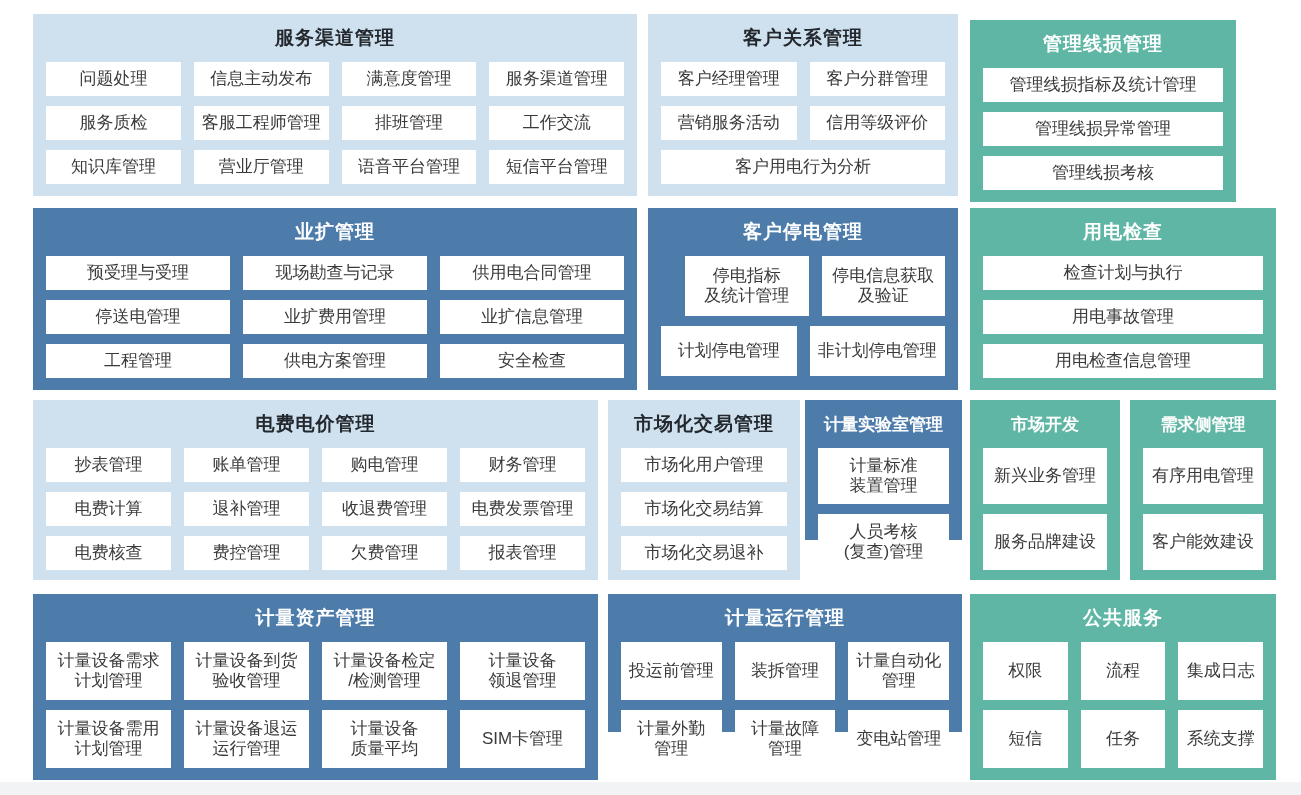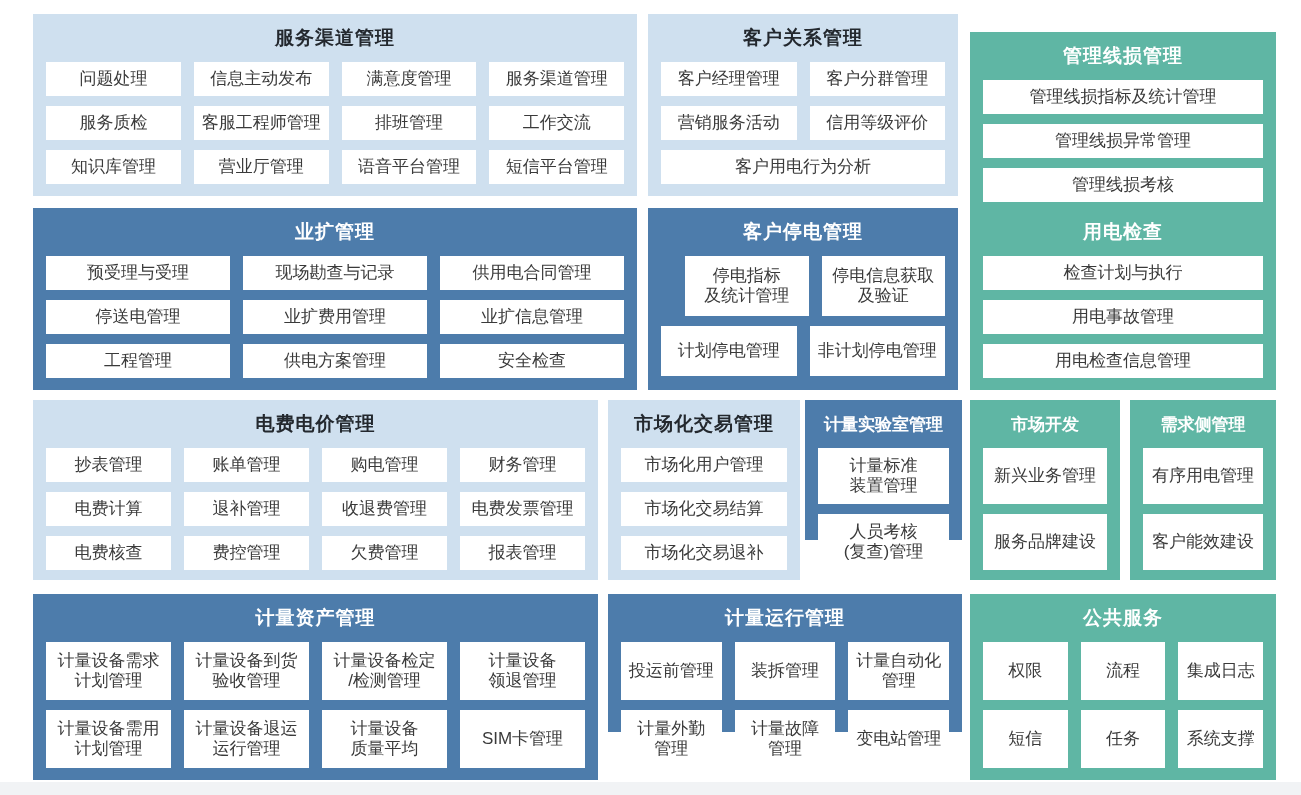--- a/index.html
+++ b/index.html
@@ -101,21 +101,21 @@
         <div class="item">客户分群管理</div>
       </div>
       <div class="item-row" style="flex-basis: 34px; height: 34px;">
         <div class="item">营销服务活动</div>
         <div class="item">信用等级评价</div>
       </div>
       <div class="item-row" style="flex-basis: 34px; height: 34px;">
         <div class="item">客户用电行为分析</div>
       </div>
     </div>
-    <div class="panel theme-teal" style="left: 970px; top: 32px; width: 306px; height: 182px;">
+    <div class="panel theme-teal" style="left: 970px; top: 20px; width: 266px; height: 182px;">
       <div class="panel-title">管理线损管理</div>
       <div class="item-row" style="flex-basis: 34px; height: 34px;">
         <div class="item">管理线损指标及统计管理</div>
       </div>
       <div class="item-row" style="flex-basis: 34px; height: 34px;">
         <div class="item">管理线损异常管理</div>
       </div>
       <div class="item-row" style="flex-basis: 34px; height: 34px;">
         <div class="item">管理线损考核</div>
       </div>

